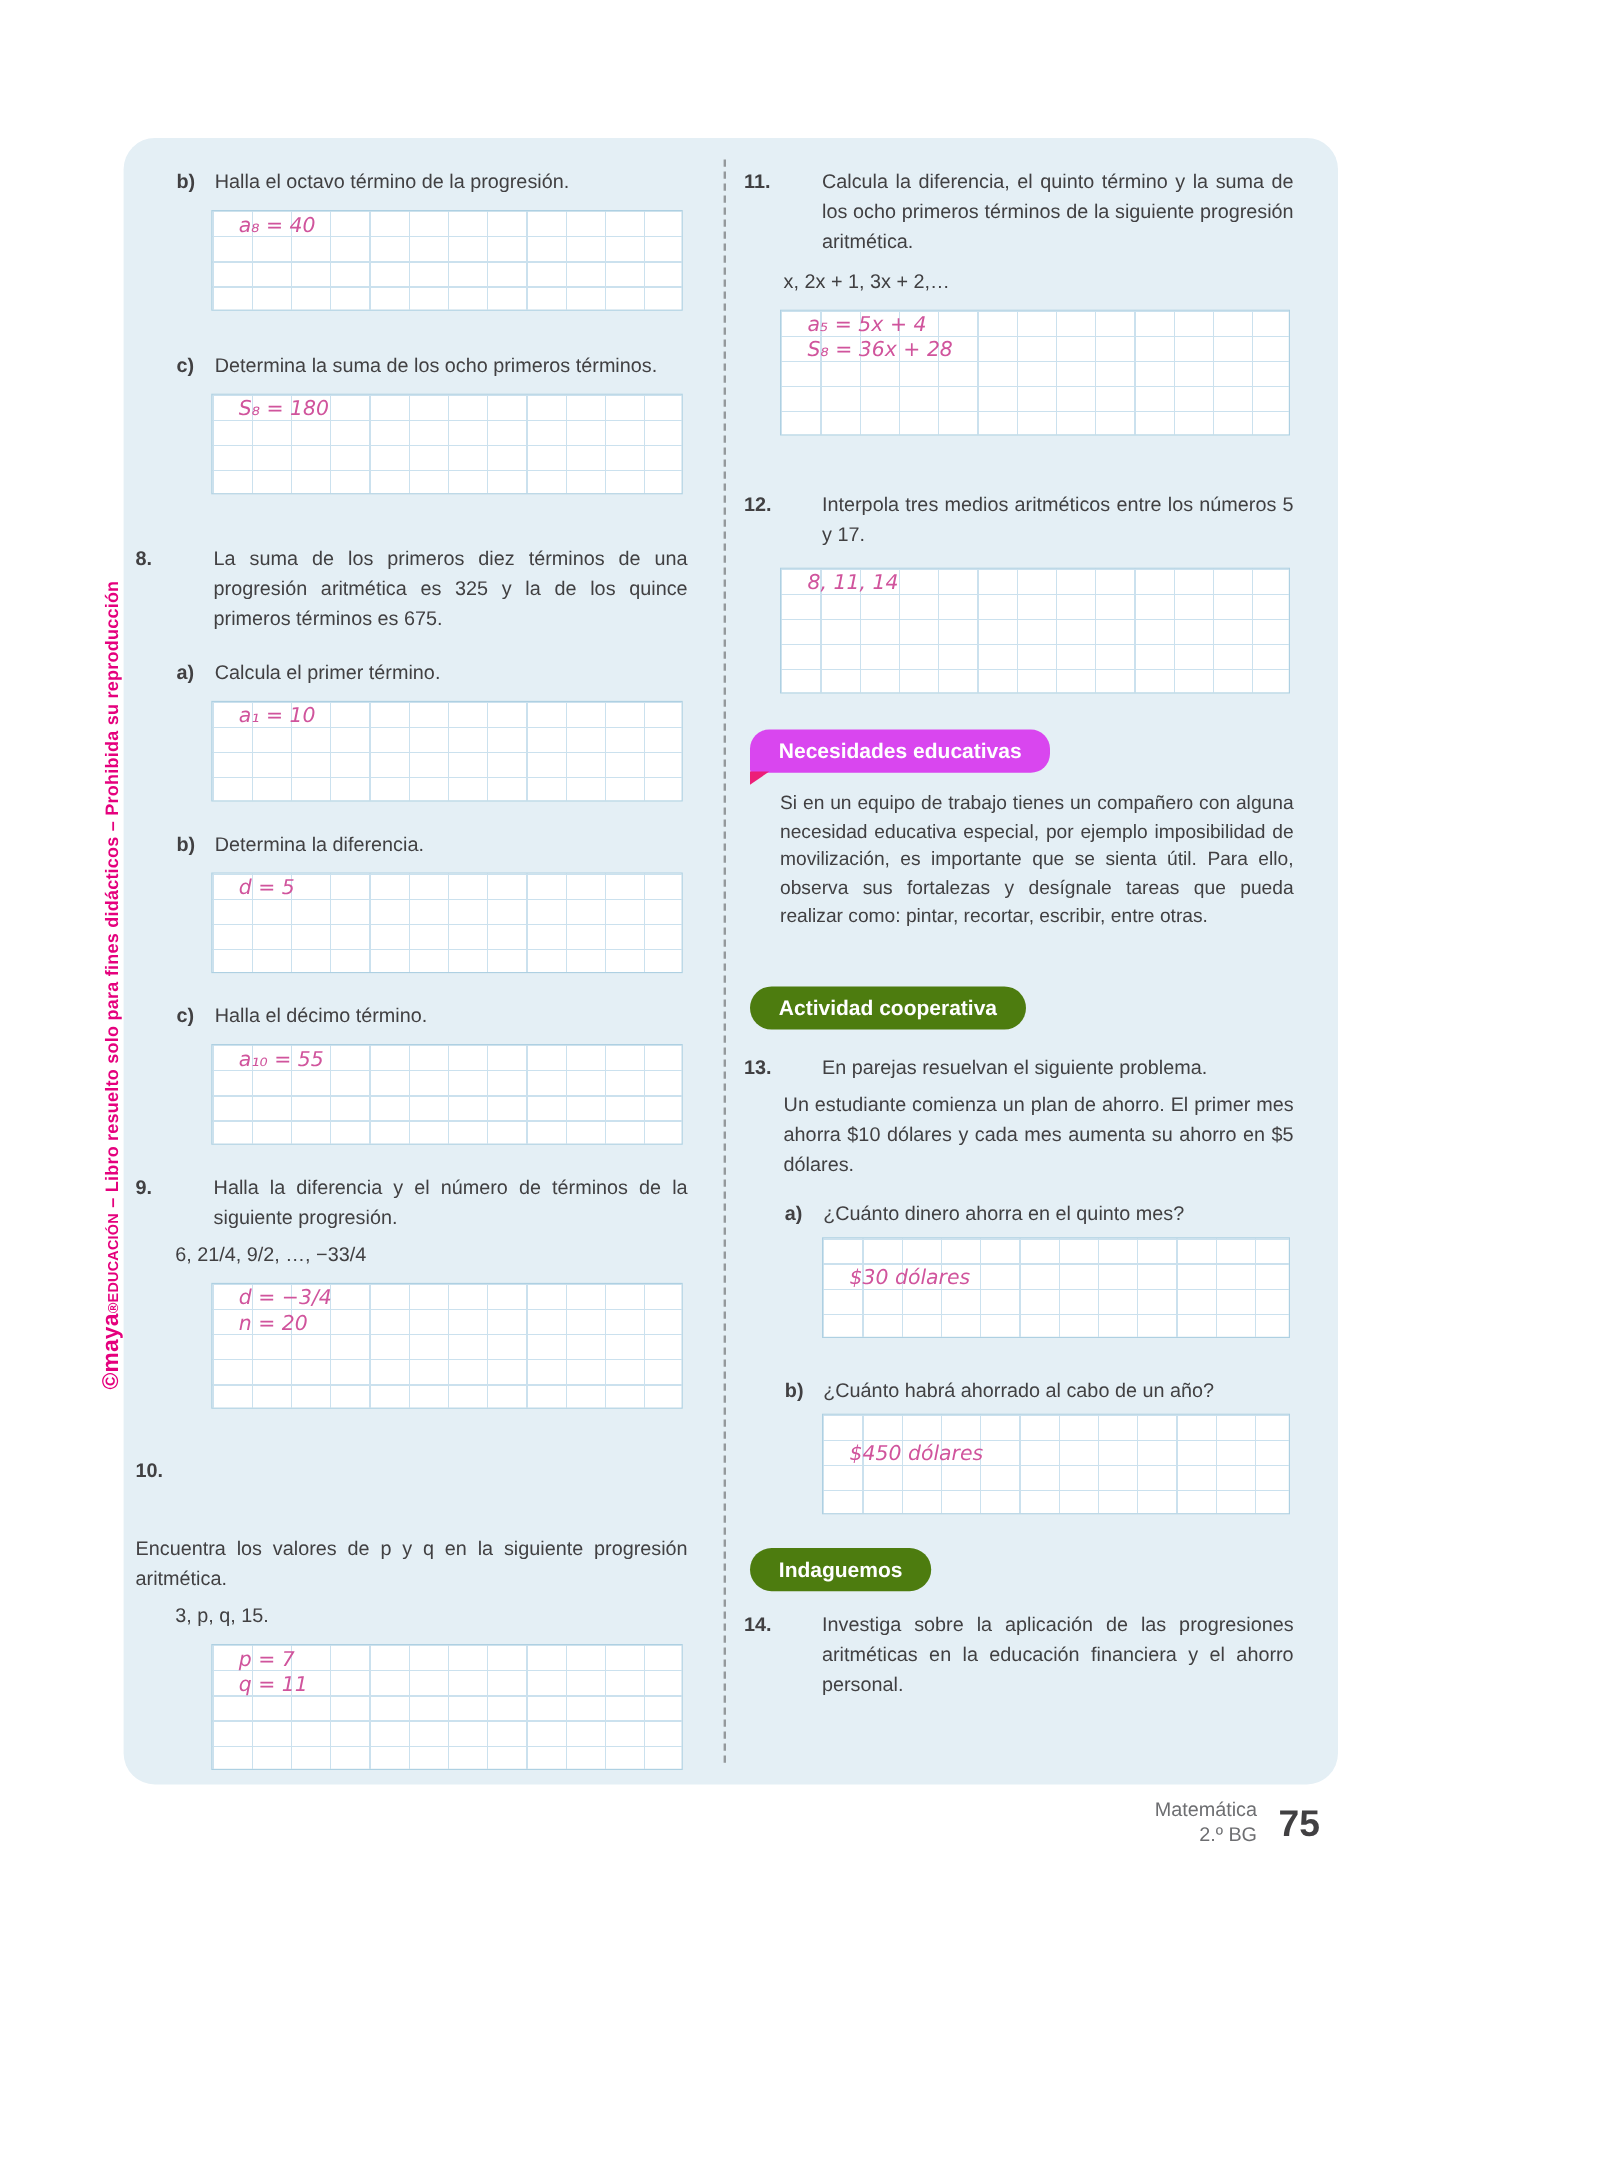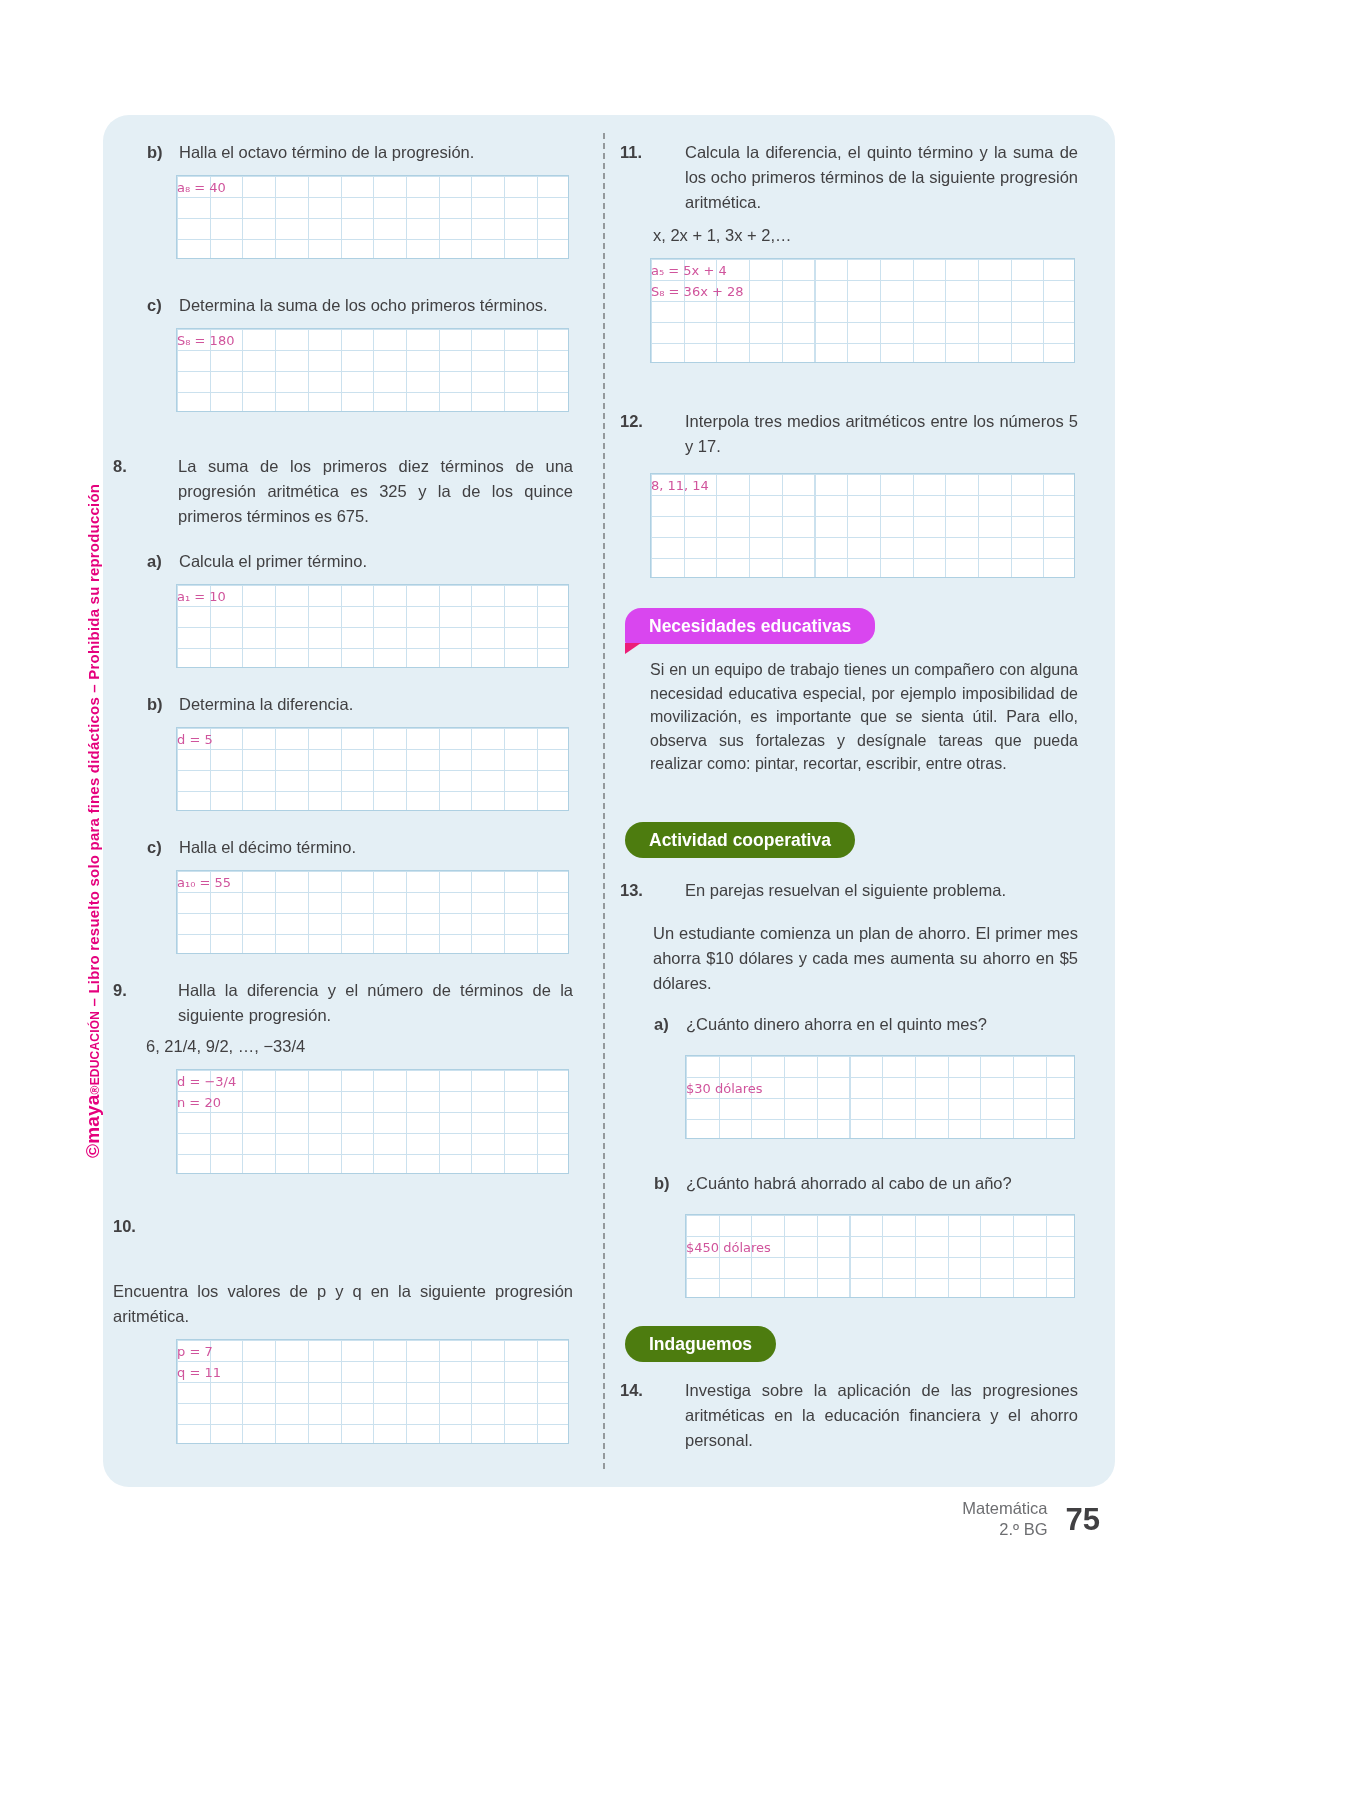--- a/index.html
+++ b/index.html
@@ -40,22 +40,22 @@
     border:1px solid #aed0e2;
     background-image:
       repeating-linear-gradient(to right,  #cbe1ee 0 1px, transparent 1px 32.7px),
       repeating-linear-gradient(to bottom, #cbe1ee 0 1px, transparent 1px 20.9px);
   }
   .gb-left  { margin-left:63px; width:393px; }
   .gb-right { margin-left:30px; width:425px; }
   .gb-small { margin-left:65px; width:390px; }
   .r4 { height:84px; } .r5 { height:105px; }
   .ans {
-    position:absolute; left:0; white-space:nowrap;
-    color:#d0549c; font-size:13px; line-height:20px;
+    position:absolute; left:22px; white-space:nowrap;
+    font-style:italic; color:#d0549c; font-size:17px; line-height:20px;
     font-family:"DejaVu Sans",sans-serif;
   }
   .row1 { top:2px; } .row2 { top:23px; }
 
   .badge {
     display:inline-block; color:#fff; font-weight:700;
     font-size:17.5px; line-height:22px; padding:7px 24px; margin-left:5px;
   }
   .badge-pink { background:#d946ef; border-radius:16px 16px 16px 3px; position:relative; }
   .badge-pink .tail {
@@ -77,21 +77,21 @@
   .sidebar .brand { font-size:19px; font-weight:800; }
   .sidebar .brand-sup { font-size:12px; }
 
   .footer {
     position:absolute; top:1498px; left:800px; width:300px;
     display:flex; justify-content:flex-end; align-items:center; gap:18px;
   }
   .footer-meta { text-align:right; color:#6d6e71; font-size:16.5px; line-height:21px; }
   .page-num { font-size:31px; font-weight:700; color:#414042; }
 
-  .mt6{margin-top:18px;} .mt8{margin-top:8px;} .mt10{margin-top:10px;}
+  .mt6{margin-top:6px;} .mt8{margin-top:8px;} .mt10{margin-top:10px;}
   .mt14{margin-top:14px;} .mt16{margin-top:16px;}
   .mt20{margin-top:20px;} .mt24{margin-top:24px;} .mt28{margin-top:28px;}
   .mt30{margin-top:30px;} .mt32{margin-top:32px;} .mt34{margin-top:34px;}
   .mt40{margin-top:40px;flex-direction:column;} .mt42{margin-top:42px;} .mt46{margin-top:46px;}
 </style>
 </head>
 <body>
 
 <div class="sidebar">
   <span class="brand">©maya</span><span class="brand-sup">®EDUCACIÓN</span><span> – Libro resuelto solo para fines didácticos – Prohibida su reproducción</span>
@@ -154,20 +154,21 @@
     <div class="seq">6, 21/4, 9/2, …, −33/4</div>
     <div class="gridbox gb-left r5 mt10">
       <span class="ans row1">d = −3/4</span>
       <span class="ans row2">n = 20</span>
     </div>
 
     <div class="numbered mt40">
       <span class="num">10.</span>
       <div class="tbody"><span class="bld">Encuentra</span><span> los valores de p y q en la siguiente progresión aritmética.</span></div>
     </div>
+    <div class="seq">3, p, q, 15.</div>
     <div class="gridbox gb-left r5 mt10">
       <span class="ans row1">p = 7</span>
       <span class="ans row2">q = 11</span>
     </div>
 
   </div>
 
   <div class="col col-right">
 
     <div class="numbered">

